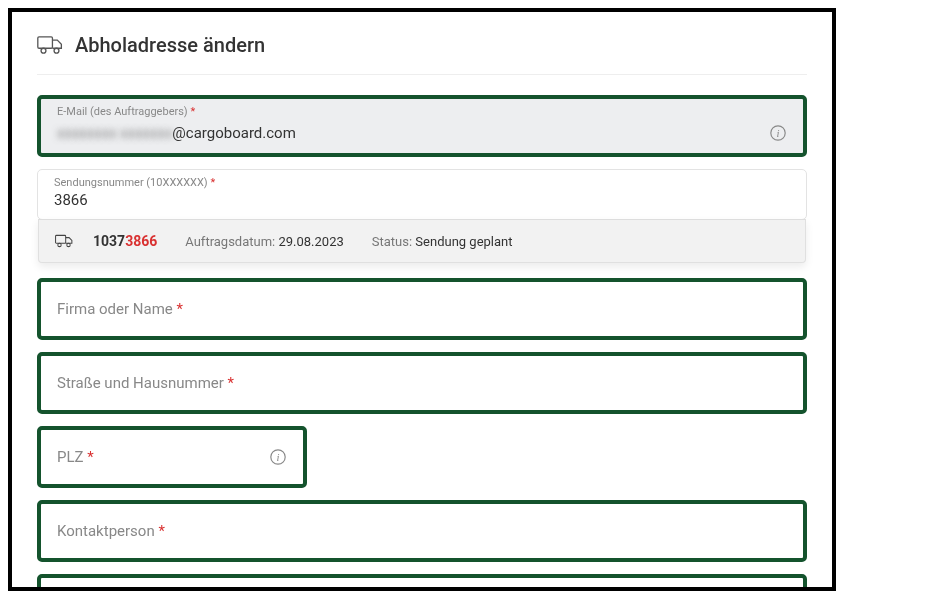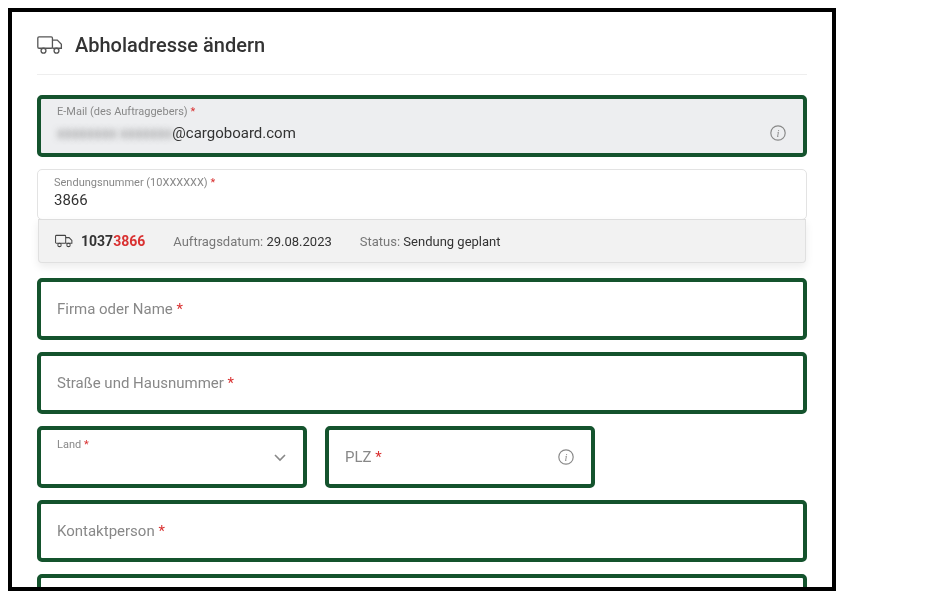--- a/index.html
+++ b/index.html
@@ -115,21 +115,21 @@
     box-shadow: 0 4px 8px rgba(0,0,0,0.08);
     padding: 12px 16px;
     display: flex;
     align-items: center;
     gap: 28px;
     z-index: 5;
   }
   .ship-id {
     display: flex;
     align-items: center;
-    gap: 8px;
+    gap: 20px;
     font-size: 14px;
     font-weight: 700;
   }
   .ship-id svg { width: 18px; height: 18px; }
   .ship-id-prefix { color: #333; }
   .ship-id-match { color: #d93131; }
   .ship-meta {
     font-size: 13px;
     color: #333;
   }
@@ -231,31 +231,20 @@
         <div class="field-inner">
           <span class="field-label-placeholder"><span>Firma oder Name</span><span class="req"> *</span></span>
         </div>
       </div>
       <div class="field">
         <div class="field-inner">
           <span class="field-label-placeholder"><span>Straße und Hausnummer</span><span class="req"> *</span></span>
         </div>
       </div>
       <div class="row-3" style="margin-top: 0px;">
-      <div class="field col-land">
-        <div class="land-label">
-          <span>Land</span>
-          <span class="req"> *</span>
-        </div>
-        <div class="field-inner">
-          <svg class="chevron" viewBox="0 0 14 14">
-            <polyline points="2,5 7,10 12,5"></polyline>
-          </svg>
-        </div>
-      </div>
       <div class="field col-plz">
         <div class="field-inner">
           <div class="plz-wrap">
             <span class="field-label-placeholder">
               <span>PLZ</span>
               <span class="req"> *</span>
             </span>
             <svg class="info-icon" viewBox="0 0 20 20">
               <circle cx="10" cy="10" r="8"></circle>
               <text x="10" y="14" text-anchor="middle">i</text>

